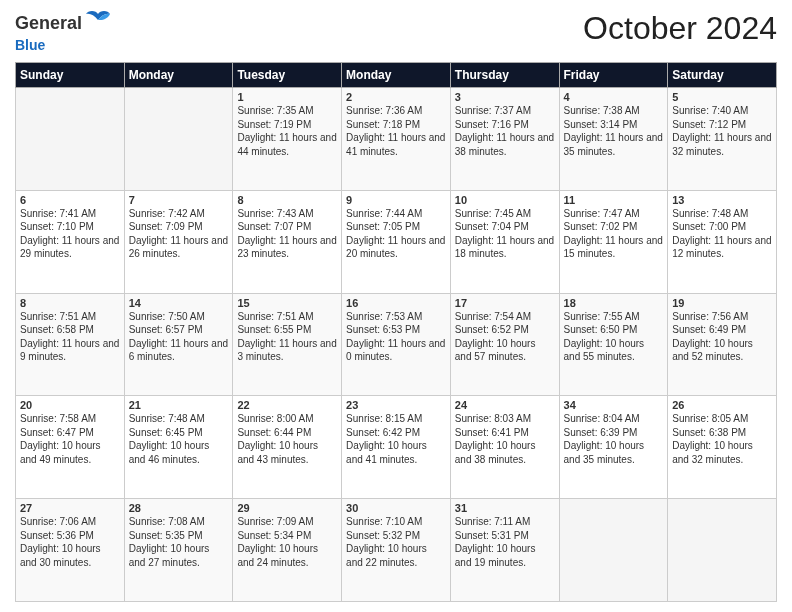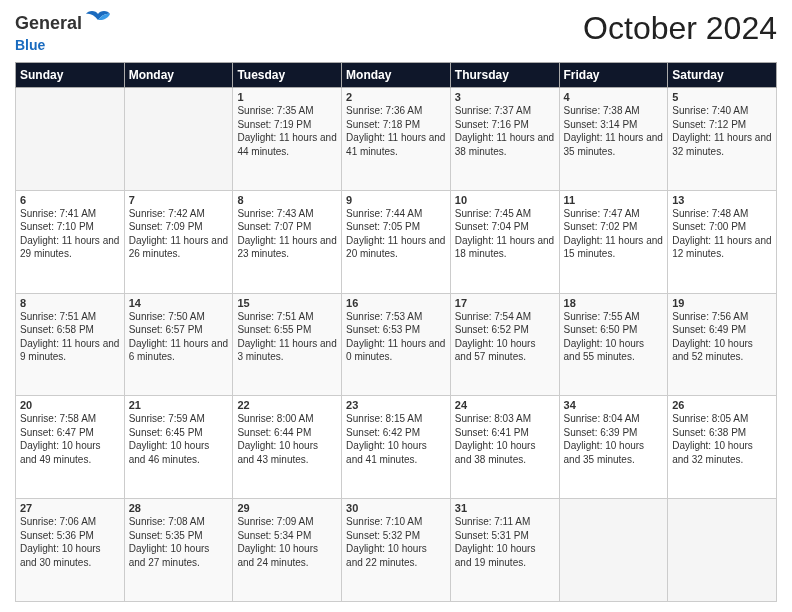--- a/index.html
+++ b/index.html
@@ -251,21 +251,21 @@
         </tr>
         <tr>
           <td>
             <span class="day-num">20</span>
             <div class="cell-content">Sunrise: 7:58 AM
 Sunset: 6:47 PM
 Daylight: 10 hours and 49 minutes.</div>
           </td>
           <td>
             <span class="day-num">21</span>
-            <div class="cell-content">Sunrise: 7:59 AM
+            <div class="cell-content">Sunrise: 7:48 AM
 Sunset: 6:45 PM
 Daylight: 10 hours and 46 minutes.</div>
           </td>
           <td>
             <span class="day-num">22</span>
             <div class="cell-content">Sunrise: 8:00 AM
 Sunset: 6:44 PM
 Daylight: 10 hours and 43 minutes.</div>
           </td>
           <td>

